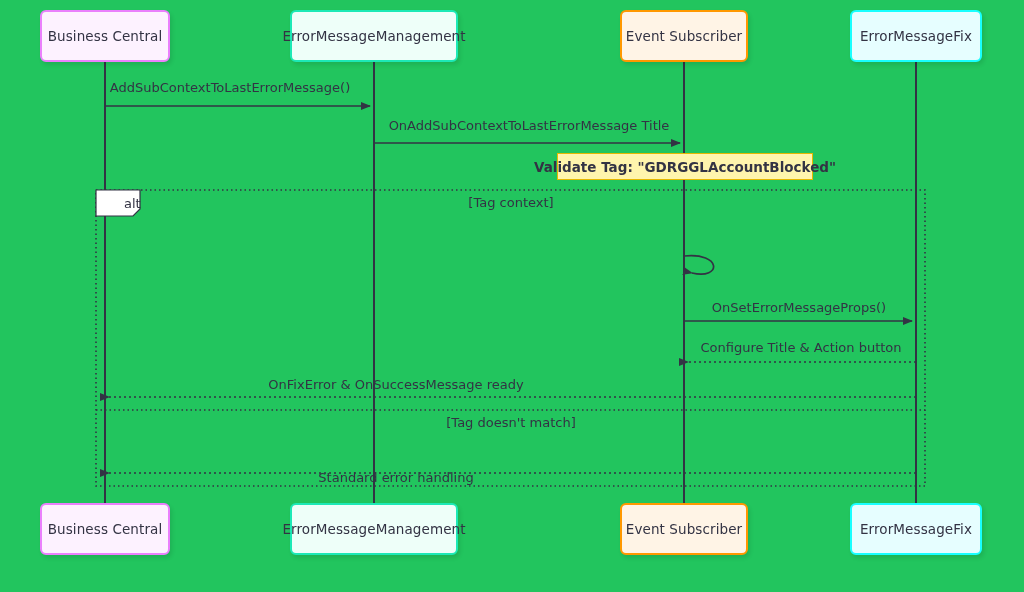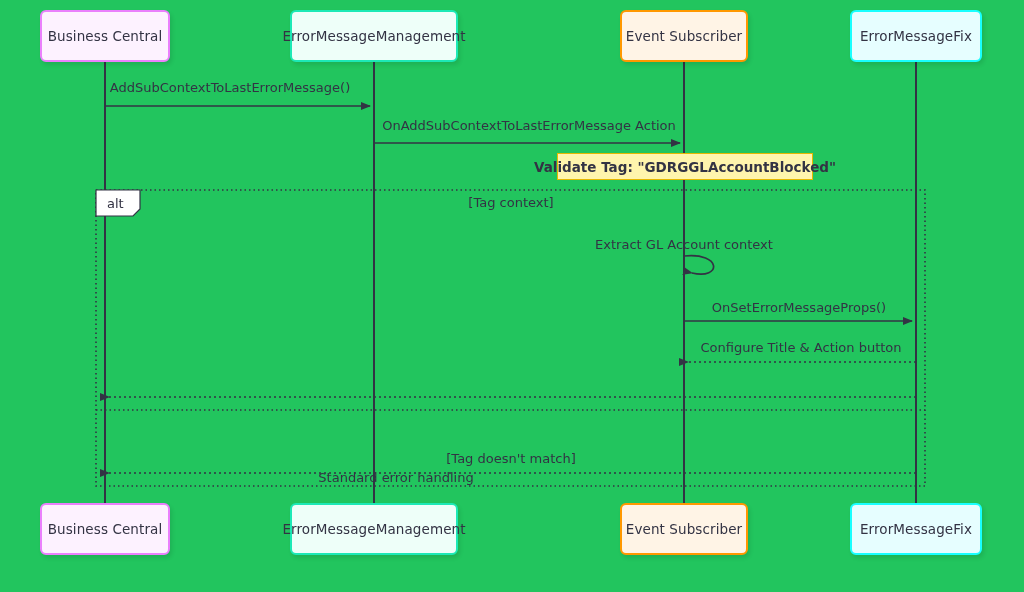--- a/index.html
+++ b/index.html
@@ -68,21 +68,21 @@
   .alt-tab {
     position: absolute;
     box-sizing: border-box;
     background: #ffffff;
     border: 1px solid #4a4a5e;
     border-right: none;
     font-size: 13px;
     color: #333344;
     display: flex;
     align-items: center;
-    padding-left: 11px;
+    padding-left: 28px;
     z-index: 7;
     box-shadow: 2px 2px 3px rgba(0,0,0,0.13);
   }
   .alt-tab::after {
     content: "";
     position: absolute;
     right: -1px;
     top: -1px;
     width: 0;
     height: 0;
@@ -177,36 +177,36 @@
   </div>
   <div class="participant-box" style="left:620px; top:503px; width:128px; height:52px; border-color:#ff9800; background:#fff4e6;">
     <span>Event Subscriber</span>
   </div>
   <div class="participant-box" style="left:850px; top:503px; width:132px; height:52px; border-color:#18ffff; background:#e6feff;">
     <span>ErrorMessageFix</span>
   </div>
 
   <div class="msg-label" style="left:230px; top:80px;">AddSubContextToLastErrorMessage()</div>
 
-  <div class="msg-label" style="left:529px; top:118px;">OnAddSubContextToLastErrorMessage Action</div>
-
-  <div class="msg-label" style="left:684px; top:237px;">Extract GL Account context</div>
+  <div class="msg-label" style="left:529px; top:118px;">OnAddSubContextToLastErrorMessage Title</div>
+
 
   <div class="msg-label" style="left:801px; top:340px;">Configure Title &amp; Action button</div>
 
   <div class="msg-label" style="left:799px; top:300px;">OnSetErrorMessageProps()</div>
 
+  <div class="msg-label" style="left:396px; top:377px;">OnFixError &amp; OnSuccessMessage ready</div>
 
   <div class="msg-label" style="left:396px; top:470px;">Standard error handling</div>
 
   <div class="note-box" style="left:557px; top:153px; width:256px; height:27px;">
     <span>Validate Tag: "GDRGGLAccountBlocked"</span>
   </div>
 
   <div class="alt-tab" style="left:96px; top:190px; width:44px; height:26px; border:none; background:transparent; box-shadow:none;">
     <span>alt</span>
   </div>
 
   <div class="cond-label" style="left:511px; top:195px;">[Tag context]</div>
 
-  <div class="cond-label" style="left:511px; top:415px;margin-top:36px;">[Tag doesn't match]</div>
+  <div class="cond-label" style="left:511px; top:415px;">[Tag doesn't match]</div>
 
 </div>
 
 </body></html>

